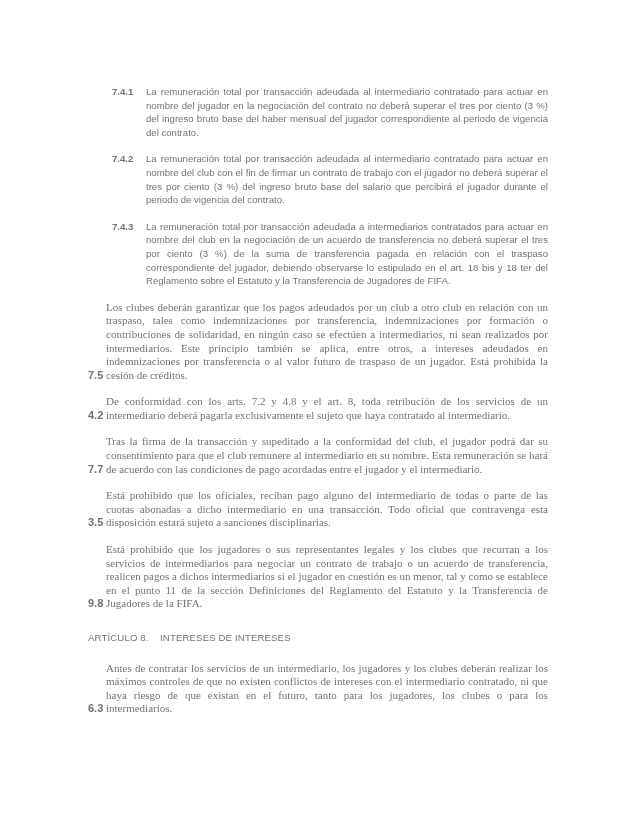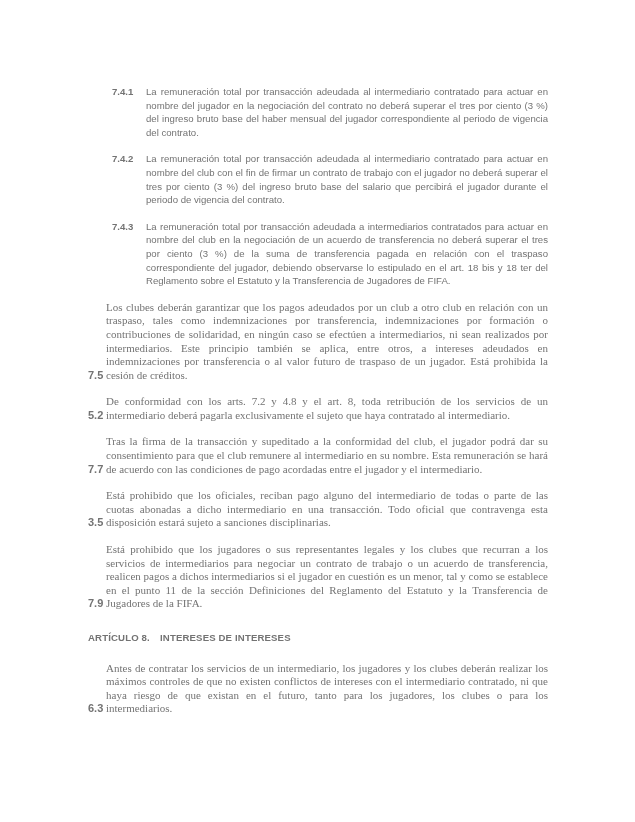--- a/index.html
+++ b/index.html
@@ -72,21 +72,21 @@
     text-justify: inter-word;
     hyphens: none;
   }
 
   
   .article-heading {
     display: flex;
     align-items: flex-end;
     font-size: 9.6px;
     line-height: 13.6px;
-    font-weight: bold;
+    font-weight: normal;
     letter-spacing: 0.15px;
     margin-top: 20px;
     margin-bottom: 17px;
   }
 
   .article-heading .art-label {
     flex: 0 0 auto;
     width: 72px;
     white-space: nowrap;
   }
@@ -111,33 +111,33 @@
       </div>
       <div class="subclause">
         <span class="num">7.4.3</span>
         <span class="txt">La remuneración total por transacción adeudada a intermediarios contratados para actuar en nombre del club en la negociación de un acuerdo de transferencia no deberá superar el tres por ciento (3 %) de la suma de transferencia pagada en relación con el traspaso correspondiente del jugador, debiendo observarse lo estipulado en el art. 18 bis y 18 ter del Reglamento sobre el Estatuto y la Transferencia de Jugadores de FIFA.</span>
       </div>
       <div class="clause">
         <span class="num">7.5</span>
         <span class="txt">Los clubes deberán garantizar que los pagos adeudados por un club a otro club en relación con un traspaso, tales como indemnizaciones por transferencia, indemnizaciones por formación o contribuciones de solidaridad, en ningún caso se efectúen a intermediarios, ni sean realizados por intermediarios. Este principio también se aplica, entre otros, a intereses adeudados en indemnizaciones por transferencia o al valor futuro de traspaso de un jugador. Está prohibida la cesión de créditos.</span>
       </div>
       <div class="clause">
-        <span class="num">5.2</span>
+        <span class="num">4.2</span>
         <span class="txt">De conformidad con los arts. 7.2 y 4.8 y el art. 8, toda retribución de los servicios de un intermediario deberá pagarla exclusivamente el sujeto que haya contratado al intermediario.</span>
       </div>
       <div class="clause">
         <span class="num">7.7</span>
         <span class="txt">Tras la firma de la transacción y supeditado a la conformidad del club, el jugador podrá dar su consentimiento para que el club remunere al intermediario en su nombre. Esta remuneración se hará de acuerdo con las condiciones de pago acordadas entre el jugador y el intermediario.</span>
       </div>
       <div class="clause">
         <span class="num">3.5</span>
         <span class="txt">Está prohibido que los oficiales, reciban pago alguno del intermediario de todas o parte de las cuotas abonadas a dicho intermediario en una transacción. Todo oficial que contravenga esta disposición estará sujeto a sanciones disciplinarias.</span>
       </div>
       <div class="clause">
-        <span class="num">7.9</span>
+        <span class="num">9.8</span>
         <span class="txt">Está prohibido que los jugadores o sus representantes legales y los clubes que recurran a los servicios de intermediarios para negociar un contrato de trabajo o un acuerdo de transferencia, realicen pagos a dichos intermediarios si el jugador en cuestión es un menor, tal y como se establece en el punto 11 de la sección Definiciones del Reglamento del Estatuto y la Transferencia de Jugadores de la FIFA.</span>
       </div>
       <div class="article-heading">
         <span class="art-label">ARTÍCULO 8.</span>
         <span class="art-title">INTERESES DE INTERESES</span>
       </div>
       <div class="clause">
         <span class="num">6.3</span>
         <span class="txt">Antes de contratar los servicios de un intermediario, los jugadores y los clubes deberán realizar los máximos controles de que no existen conflictos de intereses con el intermediario contratado, ni que haya riesgo de que existan en el futuro, tanto para los jugadores, los clubes o para los intermediarios.</span>
       </div>

